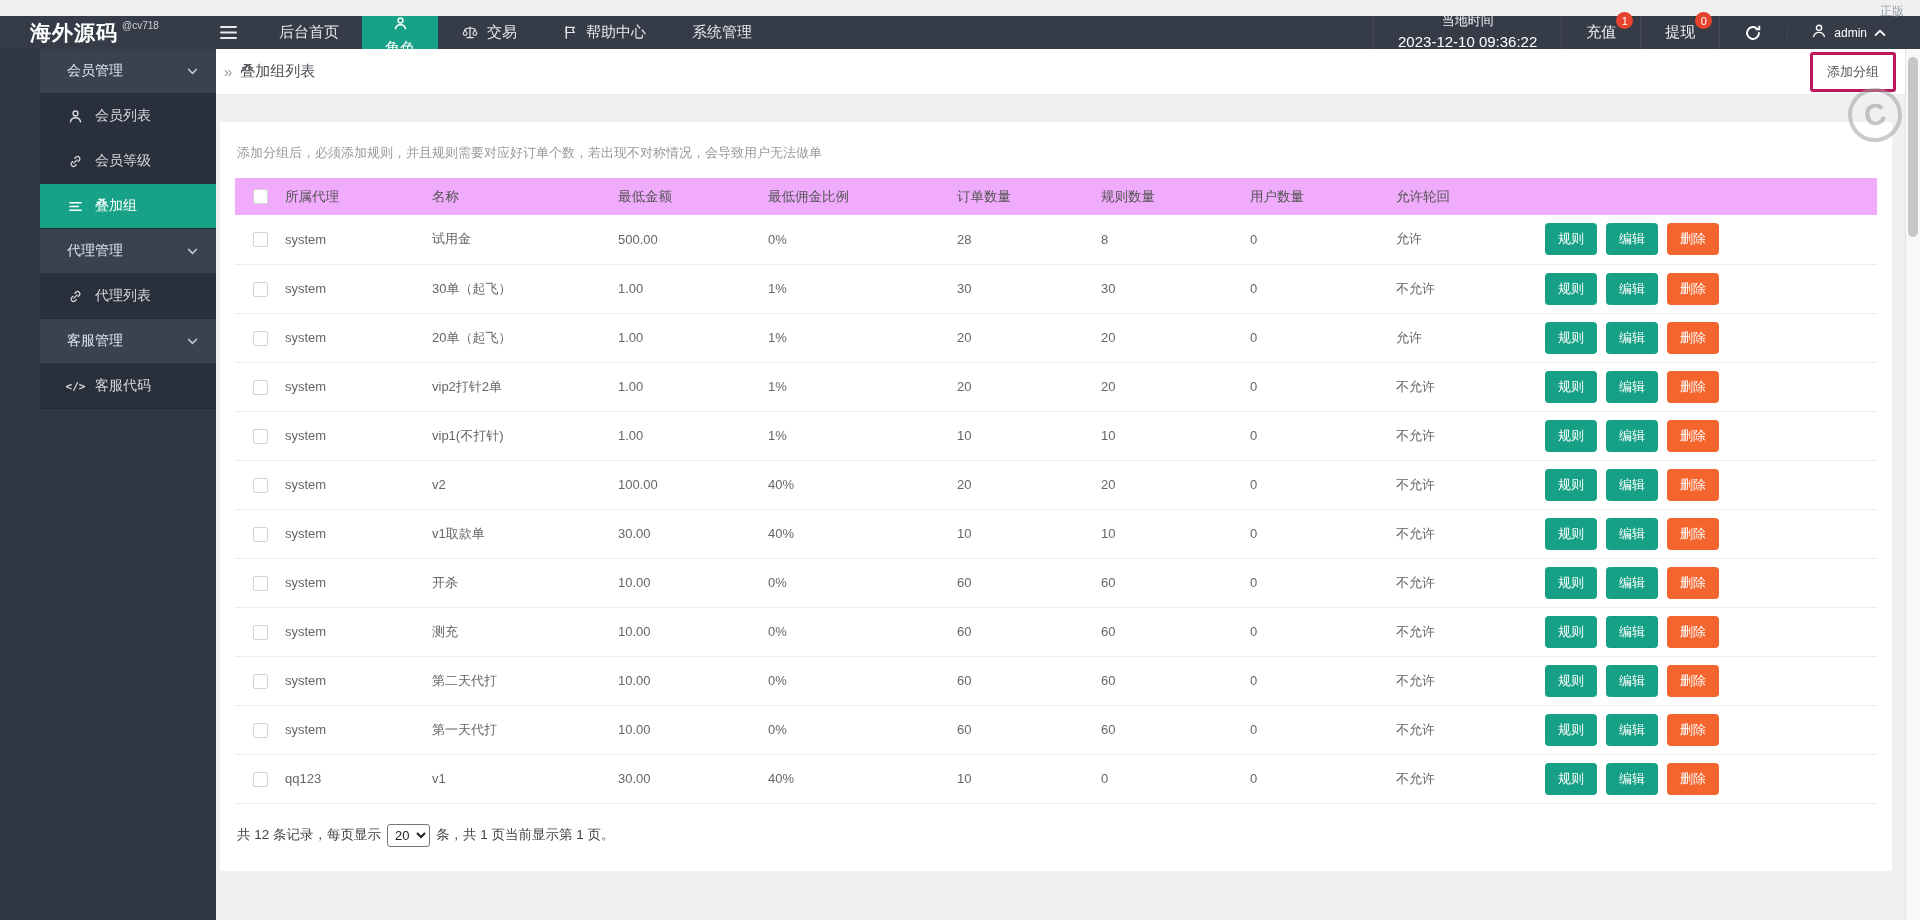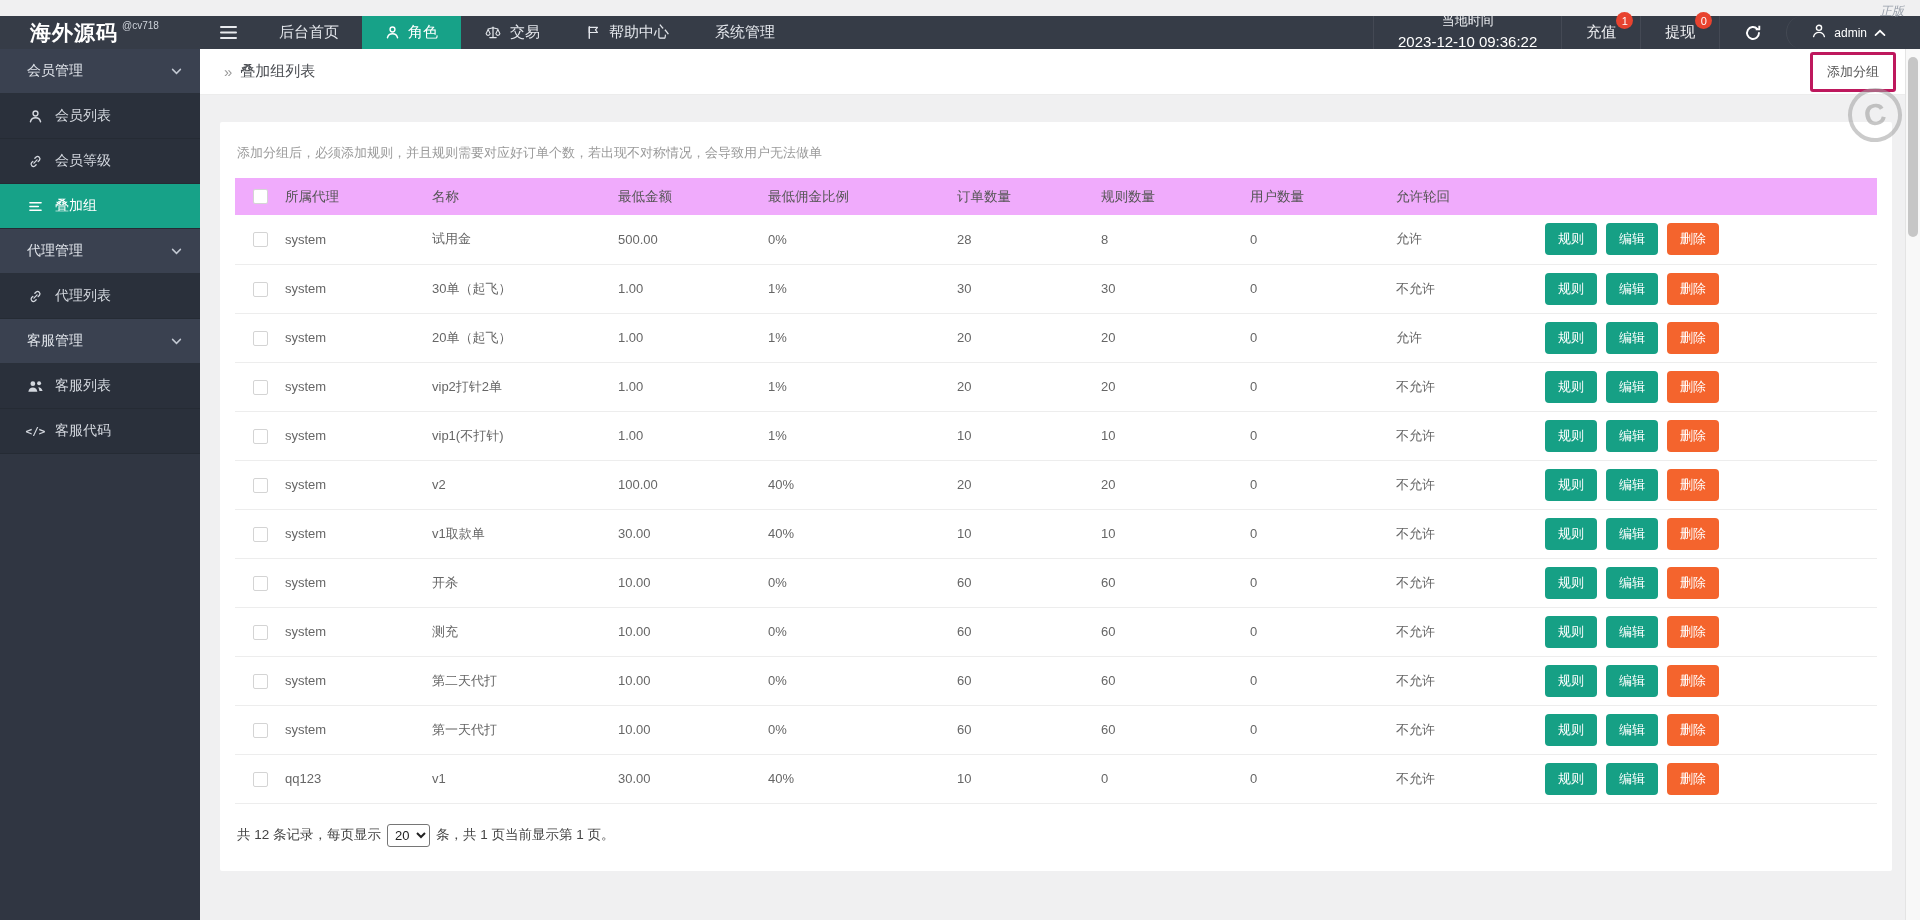--- a/index.html
+++ b/index.html
@@ -6,36 +6,36 @@
   html,body { width:1920px; height:920px; overflow:hidden; font-family:"Liberation Sans","DejaVu Sans",sans-serif; background:#f0f0f1; position:relative; }
 
   
   .topbar { position:absolute; top:16px; left:0; width:1920px; height:33px; background:#363c47; display:flex; align-items:stretch; z-index:40; color:#fff; }
   .logo-area { width:200px; flex:none; display:flex; align-items:center; padding-left:30px; }
   .logo-text { font-size:21px; font-weight:bold; color:#fff; letter-spacing:1px; }
   .logo-badge { font-size:10px; color:#cdd2da; margin-left:4px; transform:translateY(-7px); display:inline-block; }
   .hamburger { width:56px; display:flex; align-items:center; justify-content:center; cursor:pointer; color:#e8eaee; }
   .nav { display:flex; align-items:stretch; }
   .nav-item { display:flex; align-items:center; gap:8px; padding:0 23px; font-size:15px; color:#e4e7ec; cursor:pointer; }
-  .nav-item.active { background:#17a288; color:#fff; }
+  .nav-item.active { background:#17a288; color:#fff;flex-direction:column; }
   .nav-ic { display:flex; align-items:center; }
   .nav-ic svg, .side-ic svg { display:block; }
   .top-spacer { flex:1; }
   .top-right { display:flex; align-items:stretch; }
   .top-block { display:flex; align-items:center; padding:0 24px; border-left:1px solid rgba(255,255,255,0.07); cursor:pointer; }
   .time-block { flex-direction:column; justify-content:center; cursor:default; line-height:1.45; }
   .time-label { font-size:13px; color:#eef0f3; text-align:center; }
   .time-value { font-size:15px; color:#fff; }
   .badge-wrap { position:relative; font-size:15px; color:#f2f3f5; }
   .badge { position:absolute; top:-11px; right:-17px; min-width:17px; height:17px; padding:0 4px; background:#e8432f; border-radius:9px; font-size:11px; color:#fff; display:flex; align-items:center; justify-content:center; }
   .admin-block { gap:7px; font-size:12px; padding-right:34px;border-radius:21px; }
-  .corner-mark { position:absolute; top:3px; right:16px; font-size:12px; color:#99a0ab; z-index:45;font-style:italic; }
+  .corner-mark { position:absolute; top:3px; right:16px; font-size:12px; color:#99a0ab; z-index:45; }
 
   
-  .sidebar { position:absolute; top:49px; left:0; bottom:0; width:200px; background:#303642; z-index:30; }
+  .sidebar { position:absolute; top:49px; left:0; bottom:0; width:216px; background:#303642; z-index:30;padding-left:40px; }
   .side-group { height:45px; display:flex; align-items:center; padding:0 18px 0 27px; background:#3a4150; color:#e0e4ea; font-size:14px; cursor:pointer; justify-content:space-between; border-bottom:1px solid #2a303a; }
   .side-item { height:45px; display:flex; align-items:center; padding-left:27px; background:#2a303b; color:#d4d8df; font-size:14px; cursor:pointer; border-bottom:1px solid #252b34; }
   .side-item.active { background:#17a288; color:#fff; }
   .side-ic { width:17px; margin-right:11px; display:flex; align-items:center; justify-content:center; color:inherit; font-weight:bold; }
   .chev { color:#c2c8d2; display:flex; align-items:center; }
 
   
   .main { position:absolute; top:49px; left:200px; right:0; bottom:0; background:#f0f0f1; }
   .crumb-bar { height:46px; background:#fff; display:flex; align-items:center; padding:0 24px; border-bottom:1px solid #ececec; }
   .crumb-mark { color:#9a9a9a; font-size:15px; margin-right:8px; }
@@ -214,31 +214,20 @@
         </span>
         <span>代理列表</span>
       </div>
       <div class="side-group">
         <span>客服管理</span>
         <span class="chev">
           <svg width="11" height="7" viewBox="0 0 12 8">
             <path d="M1.5 1.6L6 6.1l4.5-4.5" fill="none" stroke="currentColor" stroke-width="1.7" stroke-linecap="round"></path>
           </svg>
         </span>
-      </div>
-      <div class="side-item">
-        <span class="side-ic">
-          <svg width="17" height="14" viewBox="0 0 18 14">
-            <circle cx="6.2" cy="4.6" r="2.5" fill="currentColor"></circle>
-            <path d="M1.4 13c.6-3 2.4-4.3 4.8-4.3s4.2 1.3 4.8 4.3z" fill="currentColor"></path>
-            <circle cx="12.8" cy="4.2" r="2.1" fill="currentColor"></circle>
-            <path d="M11.9 8.3c2.4.1 4 1.4 4.6 4.1h-3.3c-.2-1.7-.7-3-1.3-4.1z" fill="currentColor"></path>
-          </svg>
-        </span>
-        <span>客服列表</span>
       </div>
       <div class="side-item">
         <span class="side-ic">
           <span style="font-family:'DejaVu Sans Mono',monospace;font-size:11px;font-weight:bold;">&lt;/&gt;</span>
         </span>
         <span>客服代码</span>
       </div>
     </div>
 </aside>
 

